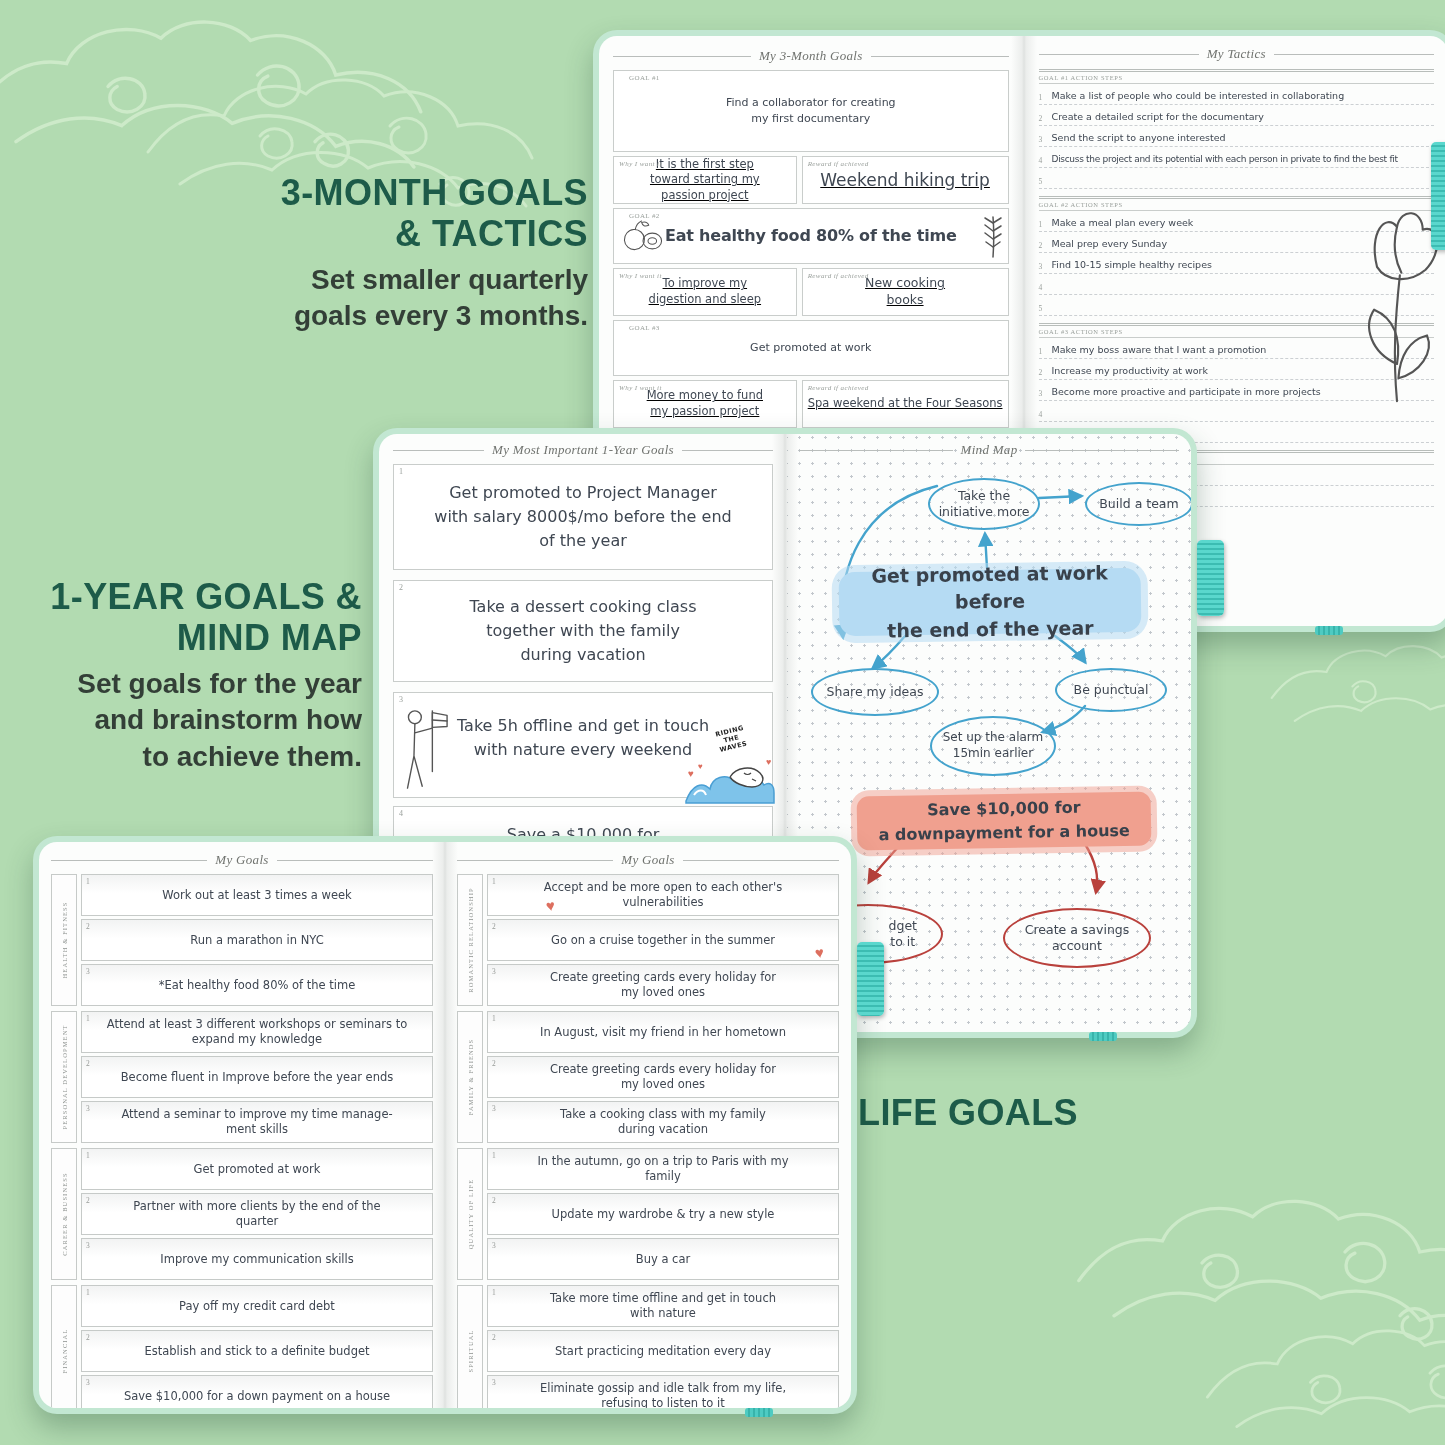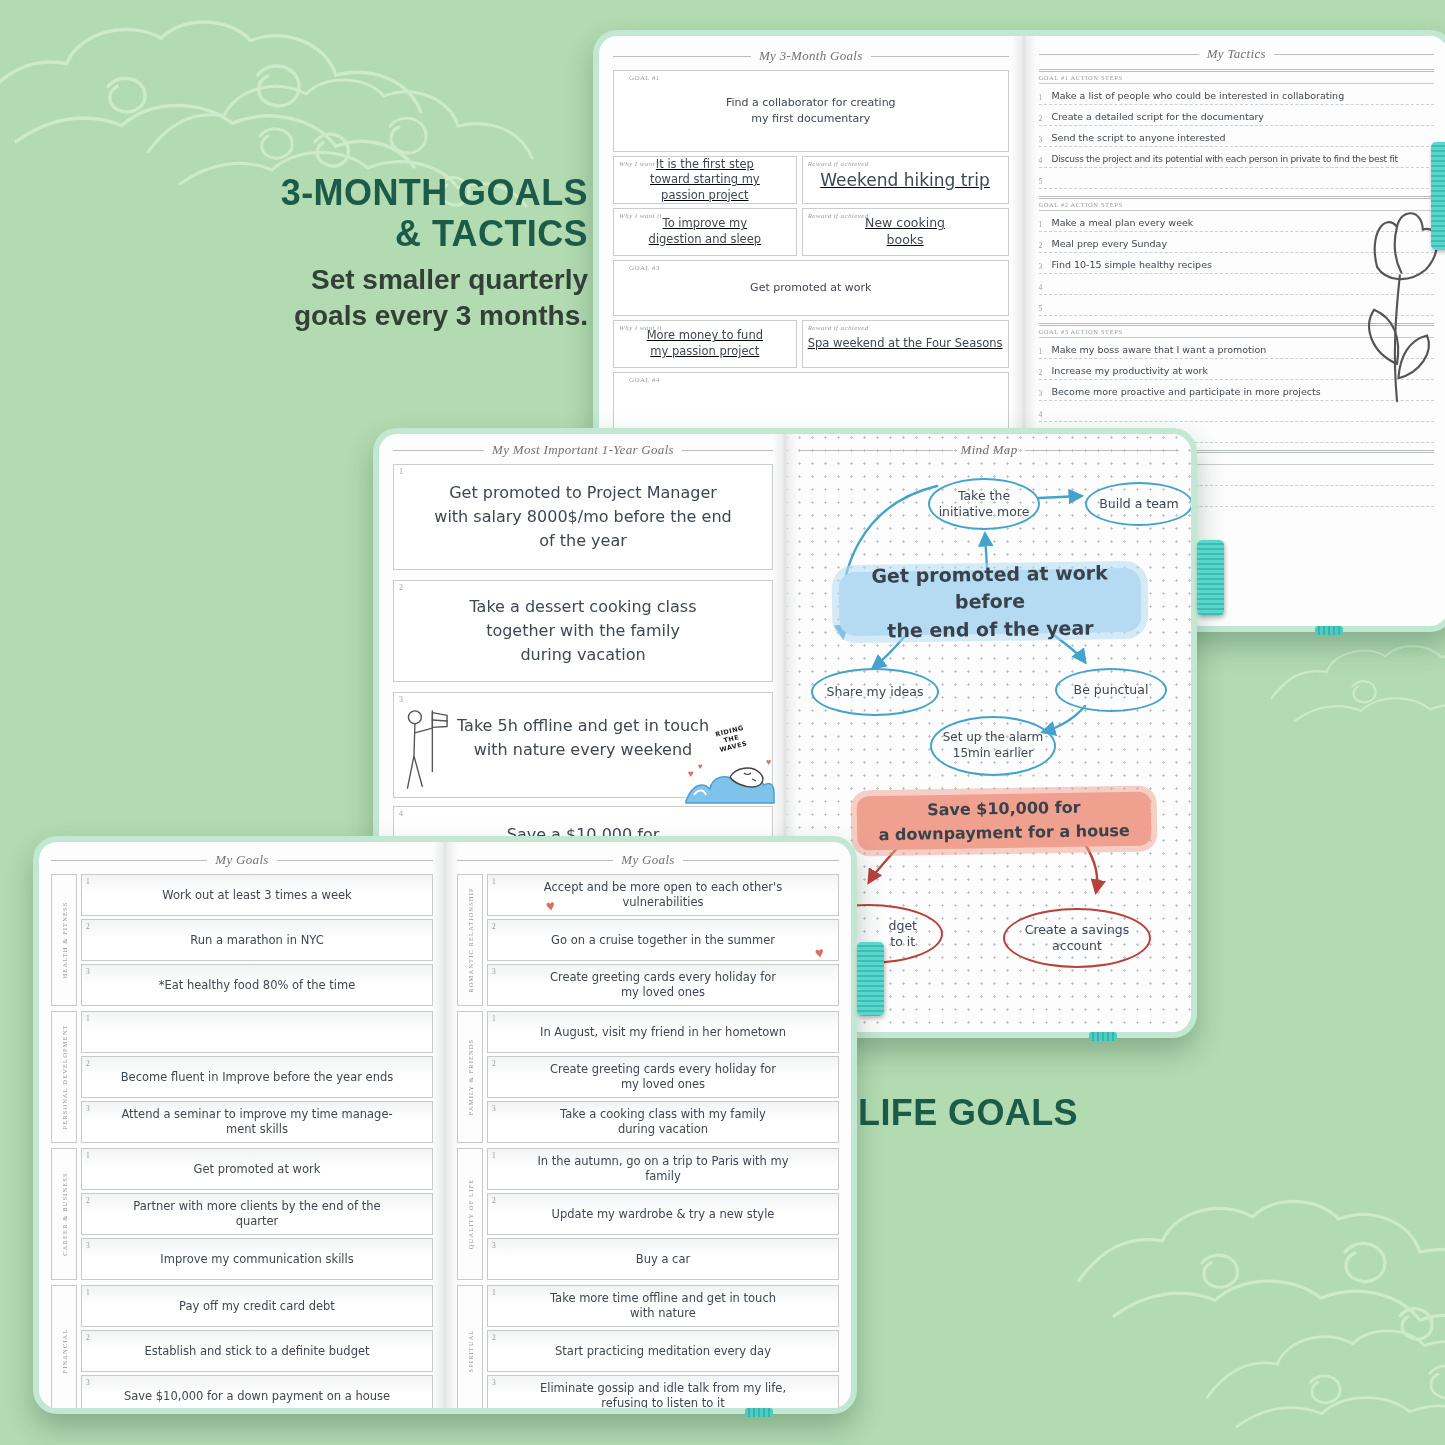--- a/index.html
+++ b/index.html
@@ -137,20 +137,27 @@
     <use href="#cloud-motif" transform="translate(1070,1186) scale(1.1)"></use>
     <use href="#cloud-motif" transform="translate(1200,1318) scale(0.92)"></use>
   </svg>
 
   <section class="mk mk1">
     <h2 class="pre">3-MONTH GOALS
 &amp; TACTICS</h2>
     <p class="pre">Set smaller quarterly
 goals every 3 months.</p>
   </section>
+  <section class="mk mk2">
+    <h2 class="pre">1-YEAR GOALS &amp;
+MIND MAP</h2>
+    <p class="pre">Set goals for the year
+and brainstorm how
+to achieve them.</p>
+  </section>
   <section class="mk mk3">
     <h2 class="pre">LIFE GOALS</h2>
   </section>
 
   <div class="spread spread-a">
     <div class="pages">
       <div class="page pa-left">
         <div class="phead">My 3-Month Goals</div>
 
         <div class="gbox" style="height:80px">
@@ -164,20 +171,35 @@
             <div class="wrtext hand pre">It is the first step
 toward starting my
 passion project</div>
           </div>
           <div class="rbox" style="height:46px">
             <span class="micro">Reward if achieved</span>
             <div class="wrtext hand pre" style="font-size:17px">Weekend hiking trip</div>
           </div>
         </div>
 
+        <div class="gbox" style="height:54px">
+          <span class="micro">GOAL #2</span>
+          <svg class="doodle-left sketch" width="50" height="40" viewBox="0 0 70 54">
+            <path d="M22,18 a13,13 0 1,0 2,28 a13,13 0 1,0 -2,-28"></path>
+            <ellipse cx="48" cy="34" rx="13" ry="11"></ellipse>
+              <ellipse cx="48" cy="34" rx="6" ry="4.5"></ellipse>
+            <path d="M24,18 q2,-9 9,-12"></path>
+              <path d="M33,8 q8,-2 10,4 q-8,3 -10,-4"></path>
+          </svg>
+          <div class="gtitle hand big">Eat healthy food 80% of the time</div>
+          <svg class="doodle-right sketch" width="26" height="46" viewBox="0 0 26 46">
+            <path d="M13,44 C14,30 14,16 13,4"></path>
+            <path d="M13,10 L5,5 M13,10 L21,5 M13,18 L5,12 M13,18 L21,13 M13,26 L5,20 M13,26 L21,21 M13,34 L6,29 M13,34 L20,29"></path>
+          </svg>
+        </div>
         <div class="wr-row">
           <div class="wbox" style="height:46px">
             <span class="micro">Why I want it</span>
             <div class="wrtext hand pre">To improve my
 digestion and sleep</div>
           </div>
           <div class="rbox" style="height:46px">
             <span class="micro">Reward if achieved</span>
             <div class="wrtext hand pre" style="font-size:12.5px">New cooking
 books</div>
@@ -427,20 +449,22 @@
           </div>
         </div>
 
         <div class="cat-group">
           <div class="cat-label">
               <span>PERSONAL DEVELOPMENT</span>
             </div>
           <div class="cat-items">
             <div class="item">
                 <span class="item-num">1</span>
+                <span class="item-text hand pre">Attend at least 3 different workshops or seminars to
+expand my knowledge</span>
               </div>
             <div class="item">
                 <span class="item-num">2</span>
                 <span class="item-text hand pre">Become fluent in Improve before the year ends</span>
               </div>
             <div class="item">
                 <span class="item-num">3</span>
                 <span class="item-text hand pre">Attend a seminar to improve my time manage-
 ment skills</span>
               </div>

